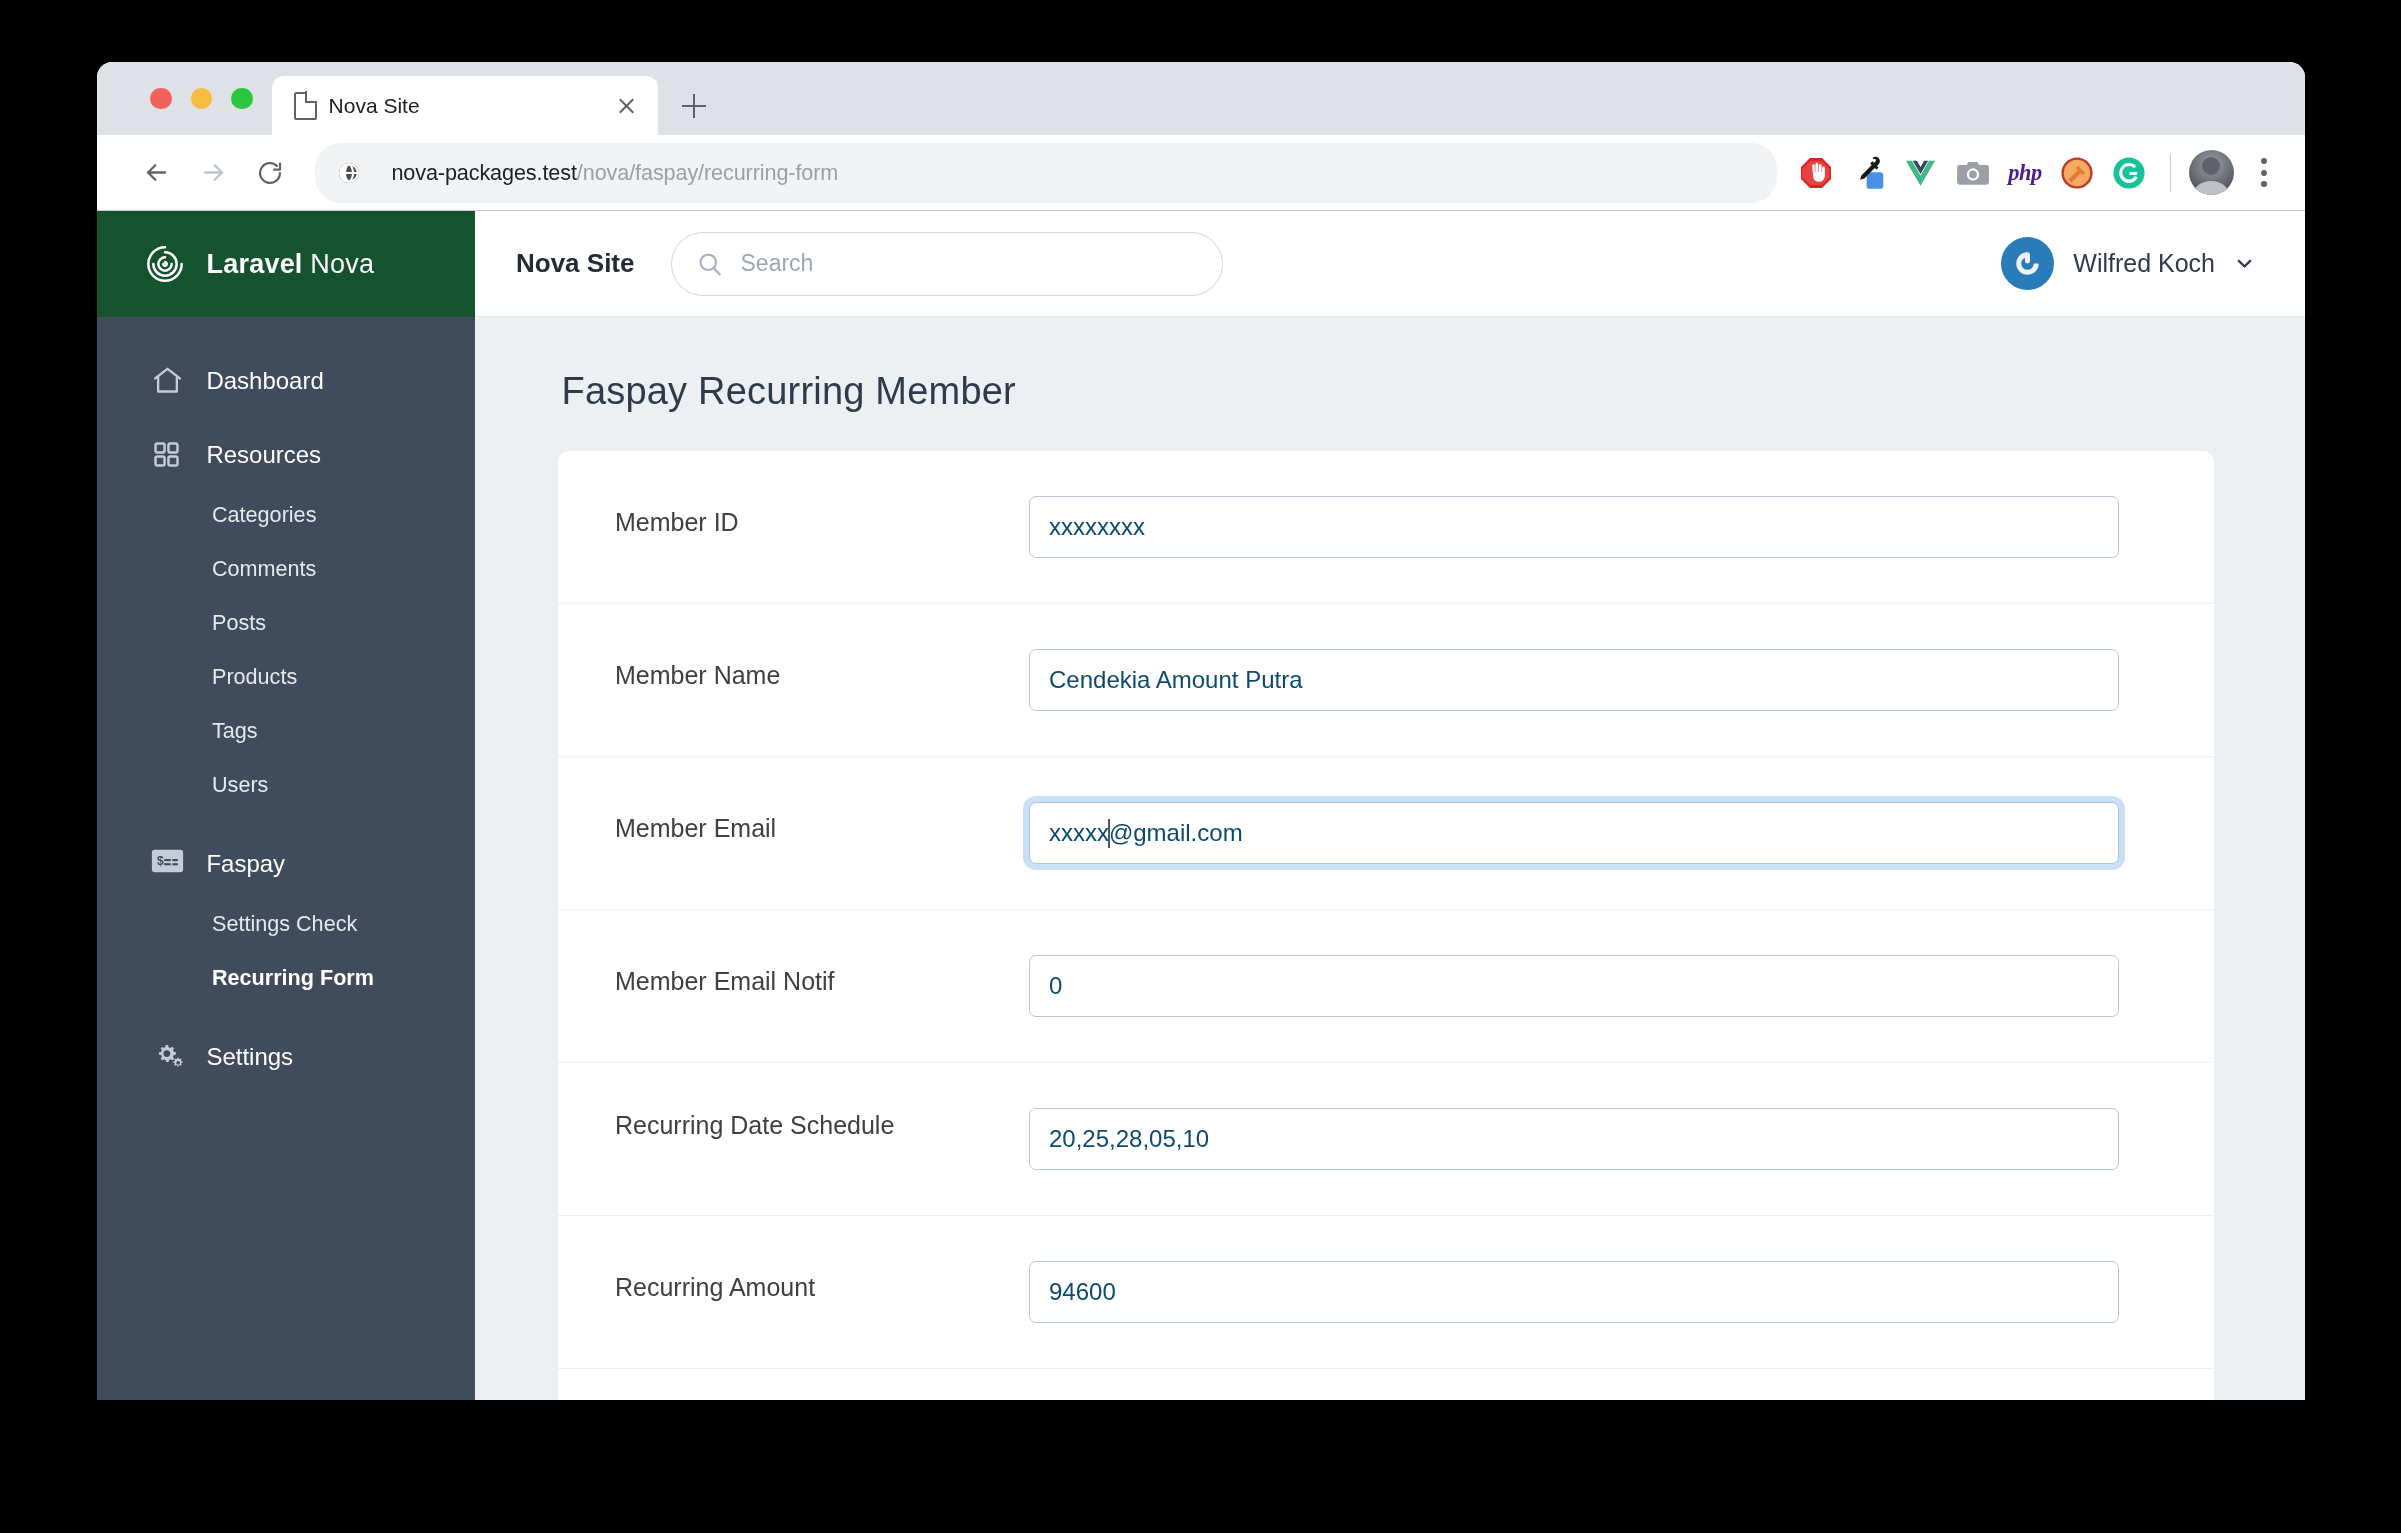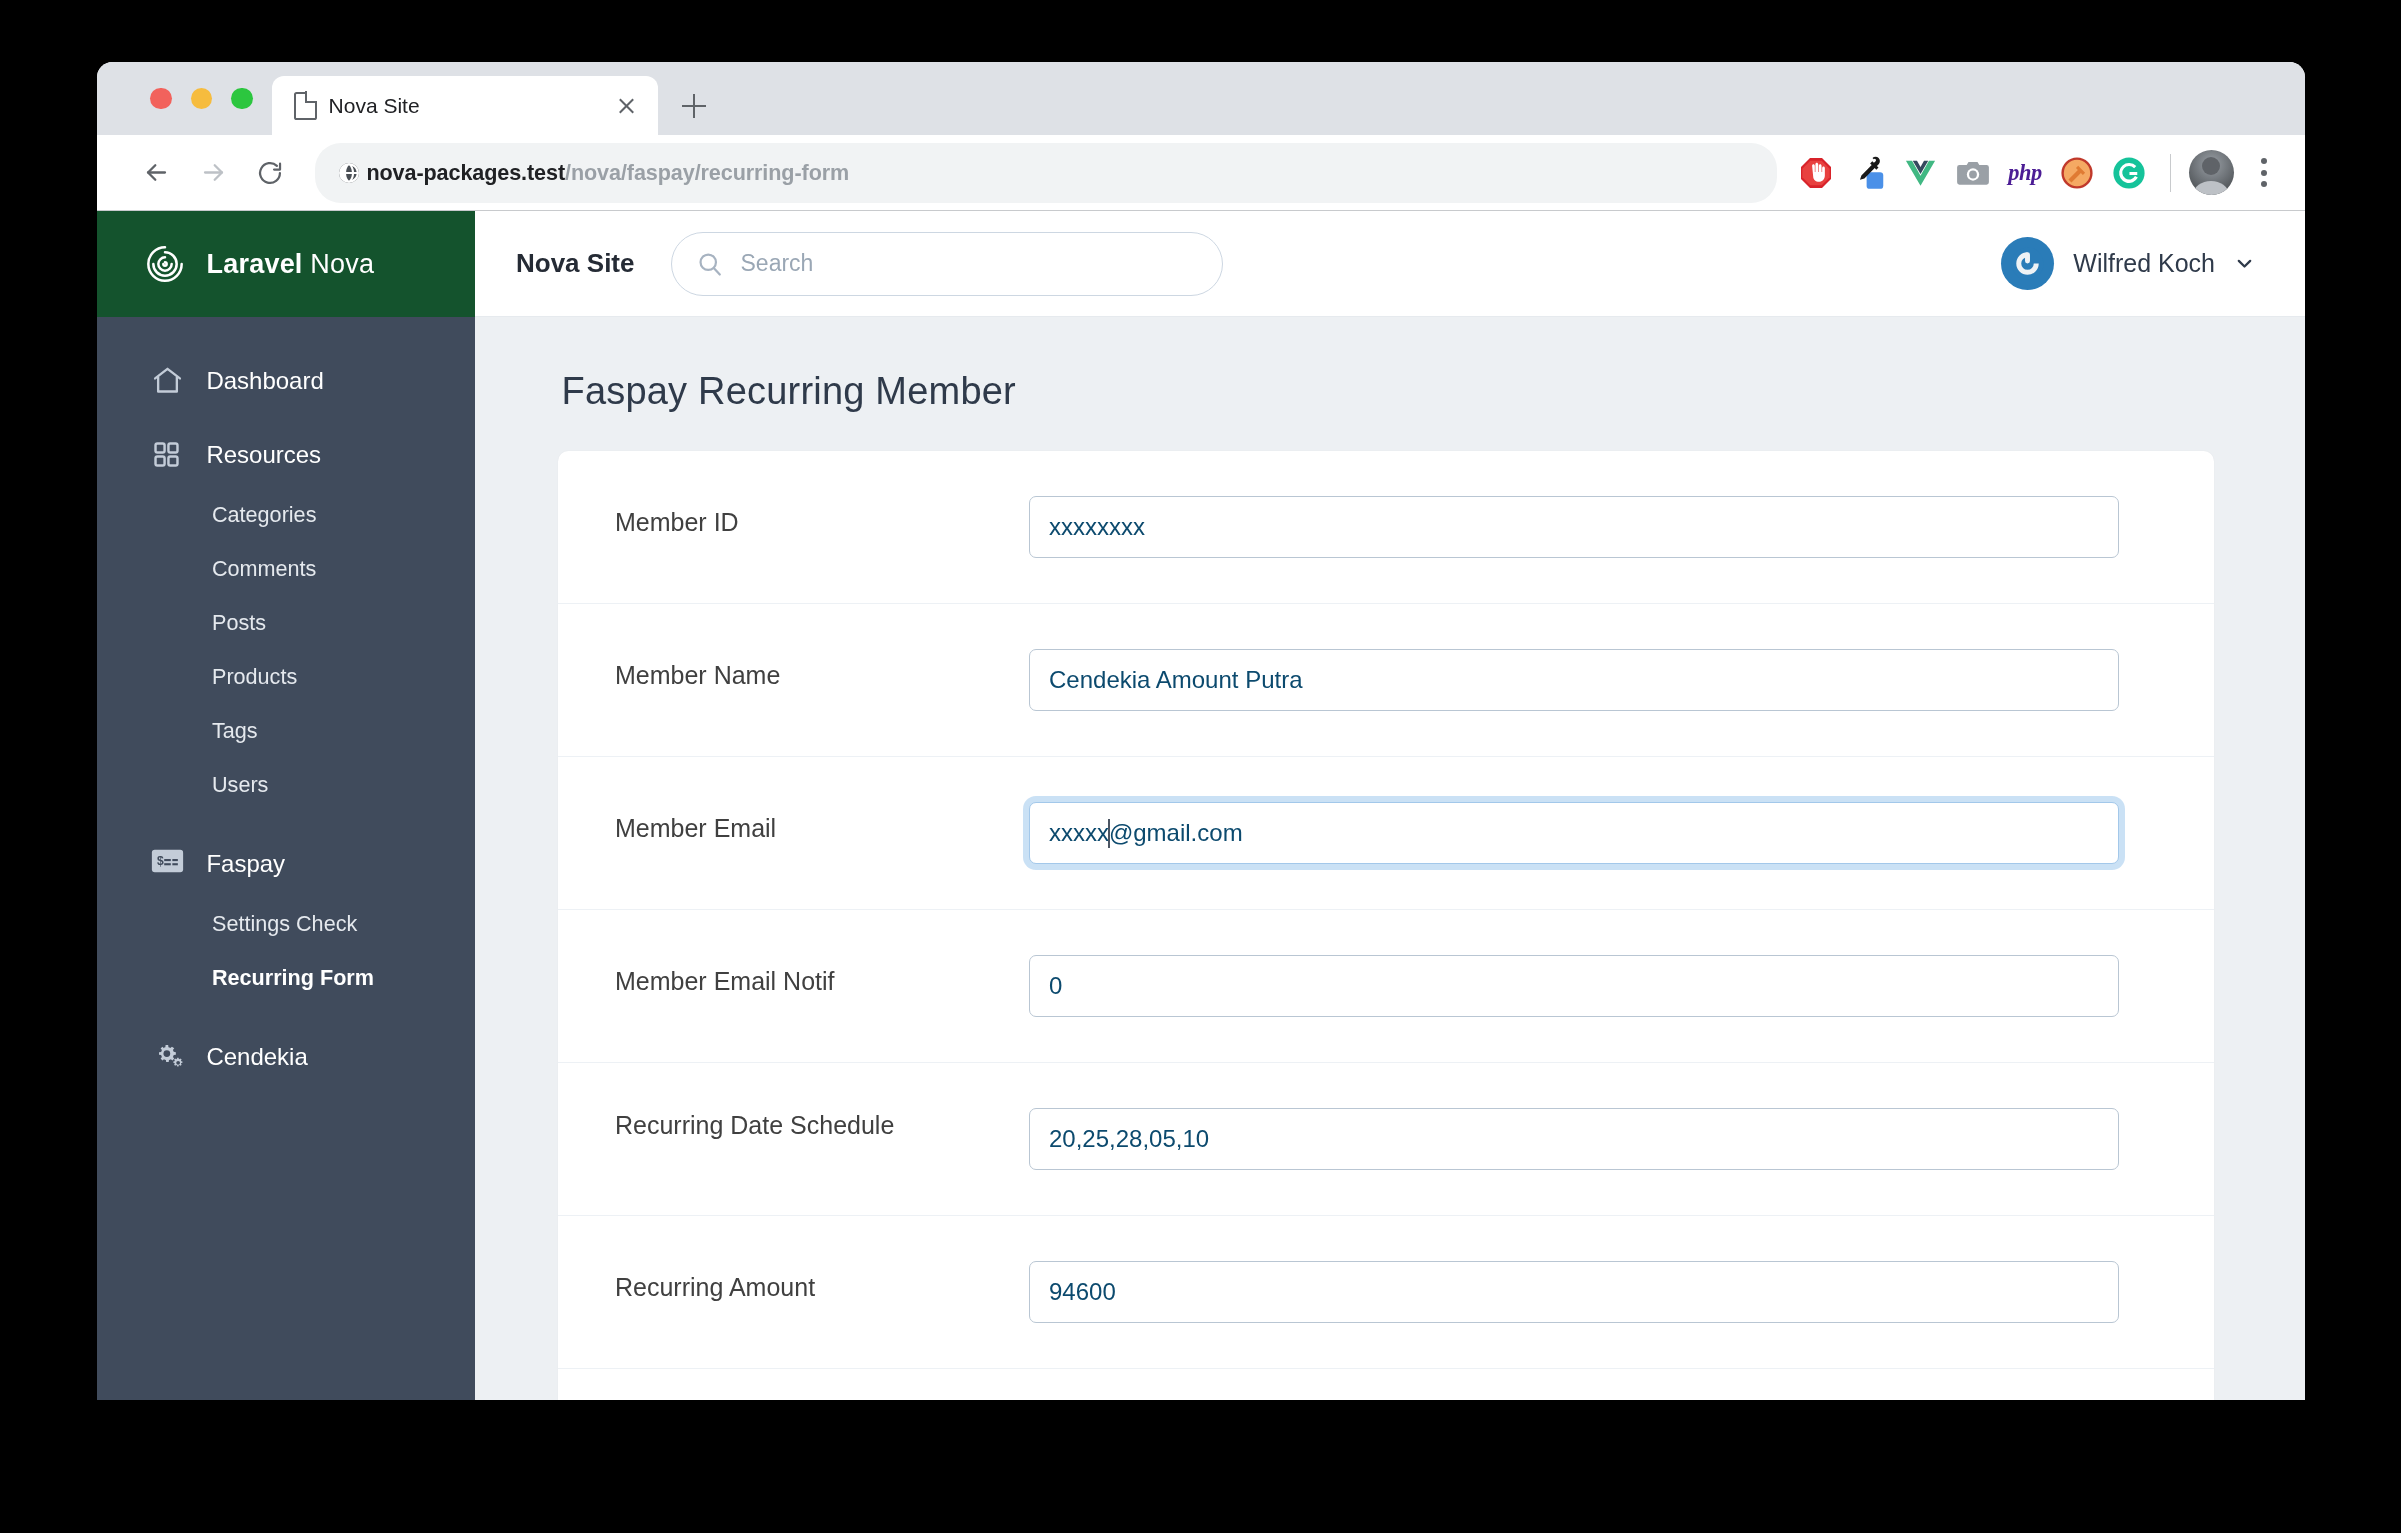--- a/index.html
+++ b/index.html
@@ -109,25 +109,24 @@
   }
   .nav-btn svg { display: block; }
 
   #omnibox {
     flex: 1;
     height: 60px;
     background: #f1f3f4;
     border-radius: 26px;
     display: flex; align-items: center;
     padding: 0 22.4px;
-    gap: 5px;
+    gap: 30px;
     margin: 0 12px 0 15.5px;
     min-width: 0;
     cursor: text;
-    font-weight: bold;
   }
   #omnibox-url {
     font-size: 21.6px;
     color: #9aa0a6;
     white-space: nowrap; overflow: hidden;
     letter-spacing: -0.1px;
   }
   #omnibox-url .host { color: #202124; }
 
   #extensions { display: flex; align-items: center; gap: 5.2px; flex: none; }
@@ -473,21 +472,21 @@
         <div class="nav-section" style="margin-top:19px">
           <div class="nav-top">
             <span class="nav-icon">
               <svg width="33" height="31" viewBox="0 0 24 23" fill="#c3ccd8">
                 <path d="M9.4 6.1 8.2 5 6.9 6.3l1 1.2a5.6 5.6 0 0 0-.6 1.4l-1.6.2v1.9l1.6.2c.1.5.3 1 .6 1.4l-1 1.2 1.3 1.4 1.2-1c.4.3.9.5 1.4.6l.2 1.6h1.9l.2-1.6c.5-.1 1-.3 1.4-.6l1.2 1 1.3-1.4-1-1.2c.3-.4.5-.9.6-1.4l1.6-.2V9l-1.6-.2a5.6 5.6 0 0 0-.6-1.4l1-1.2L15.3 5l-1.2 1a5.6 5.6 0 0 0-1.4-.6L12.5 3.8h-1.9l-.2 1.6c-.5.1-1 .3-1 .7z"></path>
                 <circle cx="11.5" cy="10.1" r="2.5" fill="#404b5c"></circle>
                 <path d="M18.4 14.3 17.7 13.7l-.8.7.5.7c-.1.2-.2.4-.2.7l-.9.1v1l.9.1c0 .3.1.5.2.7l-.5.7.8.7.7-.5c.2.1.4.2.7.2l.1.9h1l.1-.9c.3 0 .5-.1.7-.2l.7.5.8-.7-.5-.7c.1-.2.2-.4.2-.7l.9-.1v-1l-.9-.1c0-.3-.1-.5-.2-.7l.5-.7-.8-.7-.7.5c-.2-.1-.4-.2-.7-.2l-.1-.9h-1l-.1.9c-.3 0-.4.1-.5.2z"></path>
                 <circle cx="19.9" cy="16.9" r="1.4" fill="#404b5c"></circle>
               </svg>
             </span>
-            <span class="nav-label">Cendekia</span>
+            <span class="nav-label">Settings</span>
           </div>
         </div>
 
       </div>
     </div>
 
     <div id="main">
 
       <div id="topbar">
         <div id="site-name">Nova Site</div>

